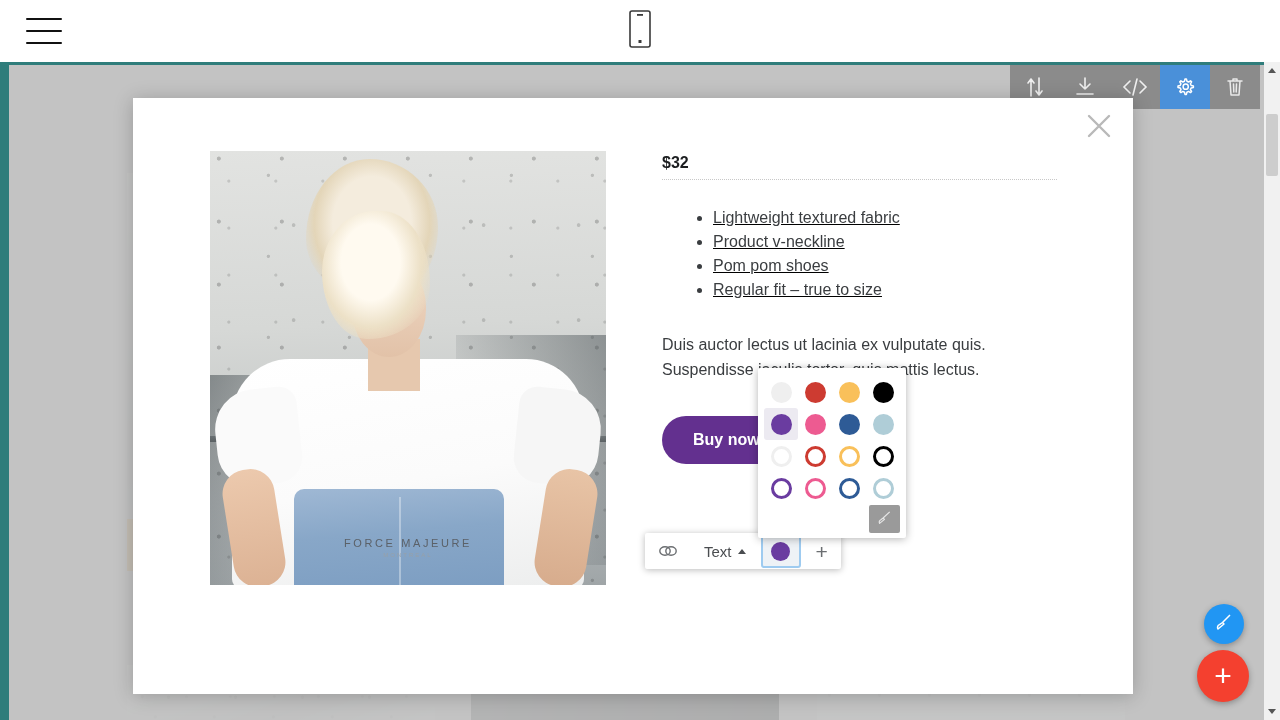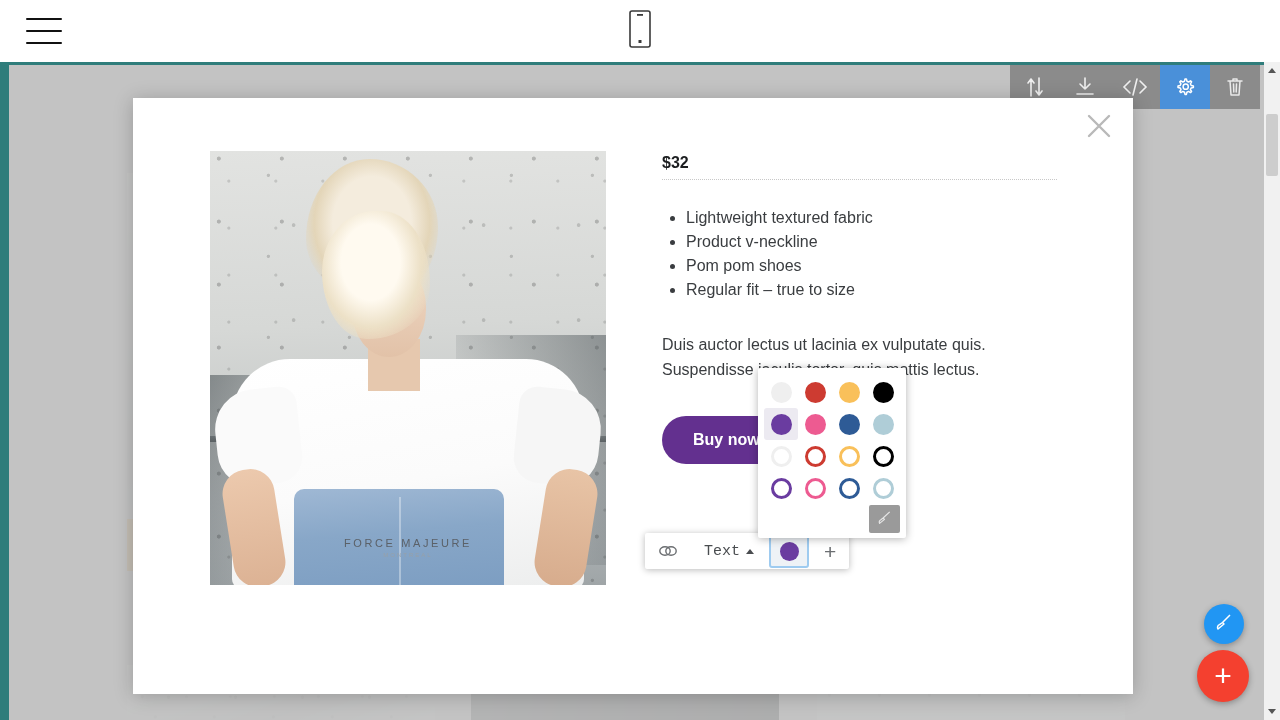--- a/index.html
+++ b/index.html
@@ -138,39 +138,39 @@
     border-radius: 10px 10px 0 0; }
   .ph-jeans:after { content:""; position:absolute; left:50%; top:8px; width:2px; height:88px;
     background: rgba(255,255,255,.35); }
 
   
   .info { margin-left: 56px; width: 395px; position: relative; padding-top: 3px; }
   .p-title { font-size: 16.5px; color: #2f3134; margin-bottom: 12px; }
   .p-price { font-size: 16px; font-weight: bold; color: #1c1e20; padding-bottom: 7px;
     border-bottom: 1px dotted #c8c8c8; }
   .p-desc { font-size: 16px; color: #3a3d40; margin-top: 32px; }
-  .p-list { margin: 26px 0 0 24px; }
+  .p-list { margin: 26px 0 0 51px; text-decoration: underline; }
   .p-list li { font-size: 16px; color: #3a3d40; line-height: 24px; }
   .p-para { font-size: 16px; color: #3a3d40; line-height: 25px; margin-top: 30px; }
   .p-code { font-size: 16px; color: #3a3d40; margin-top: 28px; }
 
   .buy-wrap { margin-top: 34px; position: relative; }
   .buy-btn { display: inline-block; background: #63308f; color: #fff;
     font-size: 16px; font-weight: bold; padding: 15px 31px;
     border-radius: 28px; border: none; cursor: pointer; }
 
   
   .inline-tb {
     position: absolute; left: 644px; top: 524px; height: 36px;
     background: #fff; box-shadow: 0 1px 7px rgba(0,0,0,.28);
     display: flex; align-items: center; border-radius: 2px;
   }
   .itb-cell { height: 36px; display: flex; align-items: center; justify-content: center;
     padding: 0 13px; cursor: pointer; }
-  .itb-label { font-size: 15px; color: #4a4d50; display: flex; align-items: center; gap: 6px; font-family: Liberation Mono, monospace; }
+  .itb-label { font-size: 15px; color: #4a4d50; display: flex; align-items: center; gap: 6px; }
   .caret-up { width: 0; height: 0; border-left: 4px solid transparent;
     border-right: 4px solid transparent; border-bottom: 5px solid #4a4d50; }
   .itb-swatch-cell { width: 40px; height: 34px; display: flex; align-items: center;
     justify-content: center; border: 2px solid #9ecbf0; background: #eef2f6;
     border-radius: 3px; cursor: pointer; margin: 0 2px; }
   .itb-swatch { width: 19px; height: 19px; border-radius: 50%; background: #6a3ca0; }
   .plus-sign { font-size: 21px; color: #6b6e71; line-height: 1; }
 
   
   .picker {

